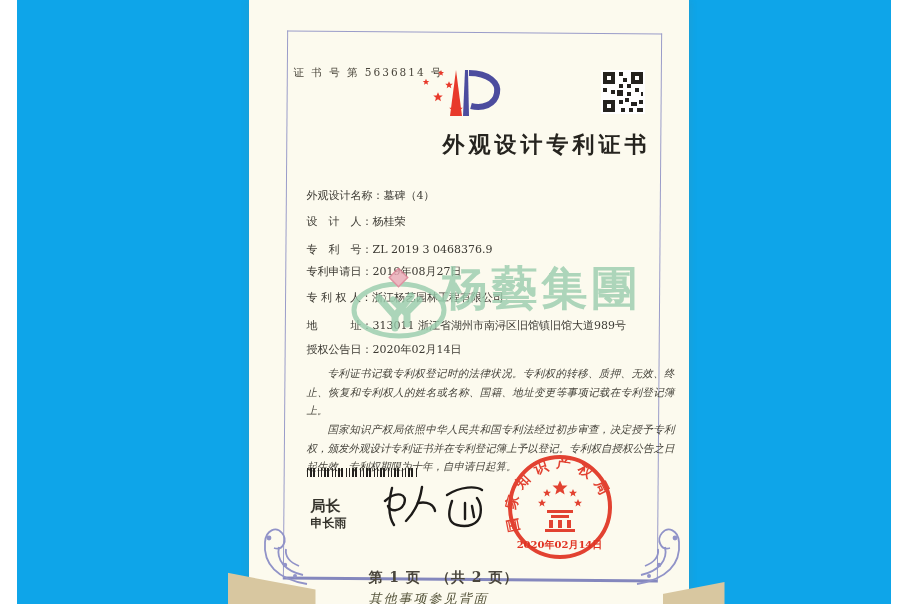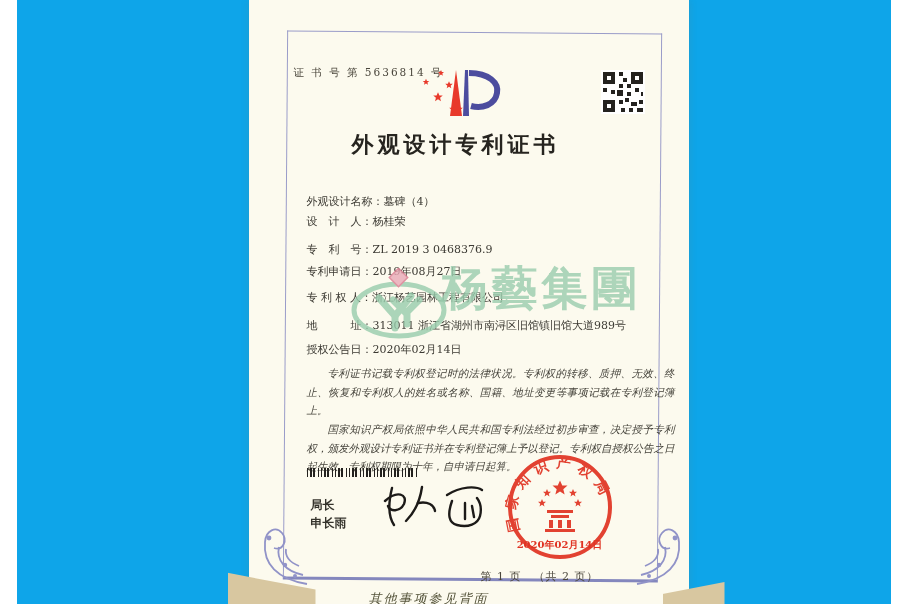--- a/index.html
+++ b/index.html
@@ -21,50 +21,50 @@
     position:absolute; left:36px; top:32px; width:375px; height:549px;
     border:1.5px solid #9a9cc9; border-bottom:3px solid #8487bd;
     transform:rotate(.45deg);
   }
 
   .cert-no { position:absolute; left:45px; top:66px; font-size:10.5px; color:#4a463c; letter-spacing:2px; }
 
   .logo { position:absolute; left:163px; top:58px; }
   .qr { position:absolute; left:352px; top:70px; }
 
-  .title { position:absolute; left:12px; top:130px; width:390px; text-align:center;
+  .title { position:absolute; left:12px; top:130px; width:390px; text-align:right;
            font-size:22px; font-weight:bold; color:#26241f; letter-spacing:4px; }
 
   .field { position:absolute; left:58px; font-size:11px; color:#3c3a33; white-space:nowrap; }
   .grant2 { position:absolute; left:246px; font-size:11px; color:#3c3a33; white-space:nowrap; }
 
   .para { position:absolute; left:58px; width:368px; font-size:10.5px; line-height:1.78;
           color:#46443c; font-style:italic; text-align:justify; }
   .para p { text-indent:2em; }
 
   .watermark { position:absolute; z-index:4; opacity:.8; pointer-events:none; }
   .wm-text { position:absolute; left:193px; top:258px; z-index:4; font-size:46px; font-weight:bold;
              color:rgba(152,204,172,.8); letter-spacing:4px; white-space:nowrap; pointer-events:none; }
 
   .barcode { position:absolute; left:58px; top:468px; width:112px; height:9px;
     background:repeating-linear-gradient(90deg,#23211e 0 1px,transparent 1px 3px,#23211e 3px 5px,
       transparent 5px 6px,#23211e 6px 8px,transparent 8px 11px,#23211e 11px 12px,transparent 12px 14px); }
 
-  .signer-title { position:absolute; left:62px; top:497px; font-size:12px; font-weight:bold; color:#35332c;
+  .signer-title { position:absolute; left:62px; top:497px; font-size:15px; font-weight:bold; color:#35332c;
                   font-family:"DejaVu Sans", sans-serif; }
   .signer-name  { position:absolute; left:62px; top:515px; font-size:12px; font-weight:bold; color:#35332c;
                   font-family:"DejaVu Sans", sans-serif; }
   .signature { position:absolute; left:128px; top:478px; }
 
   .seal { position:absolute; left:256px; top:452px; opacity:.92; }
   .seal-date { position:absolute; left:256px; top:538px; width:110px; text-align:center;
                font-size:10px; color:#e03322; font-weight:bold; }
 
-  .footer { position:absolute; left:120px; top:569px; width:230px; text-align:right;
-            font-size:11px; color:#4a463c; letter-spacing:1px; }
+  .footer { position:absolute; left:120px; top:569px; width:230px; text-align:left;
+            font-size:14px; color:#4a463c; letter-spacing:1px;font-weight:bold; }
   .back-note { position:absolute; left:120px; top:590px; width:230px; text-align:left;
                font-size:13px; color:#56553c; font-style:italic; letter-spacing:2px; }
 
   .ornament { position:absolute; z-index:5; }
   .ornament.left  { left:6px;  top:504px; }
   .ornament.right { left:378px; top:504px; transform:scaleX(-1); }
 </style>
 </head>
 <body>
 
@@ -115,21 +115,21 @@
         <rect x="30" y="32" width="6" height="4"></rect>
           <rect x="38" y="30" width="4" height="4"></rect>
         <rect x="20" y="38" width="4" height="4"></rect>
           <rect x="28" y="38" width="4" height="4"></rect>
         <rect x="36" y="38" width="6" height="4"></rect>
       </g>
     </svg>
 
     <div class="title">外观设计专利证书</div>
 
-    <div class="field" style="top:194px"><span>外观设计名称：</span><span>墓碑（4）</span></div>
+    <div class="field" style="top:188px"><span>外观设计名称：</span><span>墓碑（4）</span></div>
     <div class="field" style="top:214px"><span>设　计　人：</span><span>杨桂荣</span></div>
     <div class="field" style="top:242px"><span>专　利　号：</span><span>ZL 2019 3 0468376.9</span></div>
     <div class="field" style="top:264px"><span>专利申请日：</span><span>2019年08月27日</span></div>
     <div class="field" style="top:290px"><span>专 利 权 人：</span><span>浙江杨艺园林工程有限公司</span></div>
     <div class="field" style="top:318px"><span>地　　　址：</span><span>313011 浙江省湖州市南浔区旧馆镇旧馆大道989号</span></div>
     <div class="field" style="top:342px"><span>授权公告日：</span><span>2020年02月14日</span></div>
 
     <div class="para" style="top:364px">
       <p>专利证书记载专利权登记时的法律状况。专利权的转移、质押、无效、终止、恢复和专利权人的姓名或名称、国籍、地址变更等事项记载在专利登记簿上。</p>
       <p>国家知识产权局依照中华人民共和国专利法经过初步审查，决定授予专利权，颁发外观设计专利证书并在专利登记簿上予以登记。专利权自授权公告之日起生效。专利权期限为十年，自申请日起算。</p>

